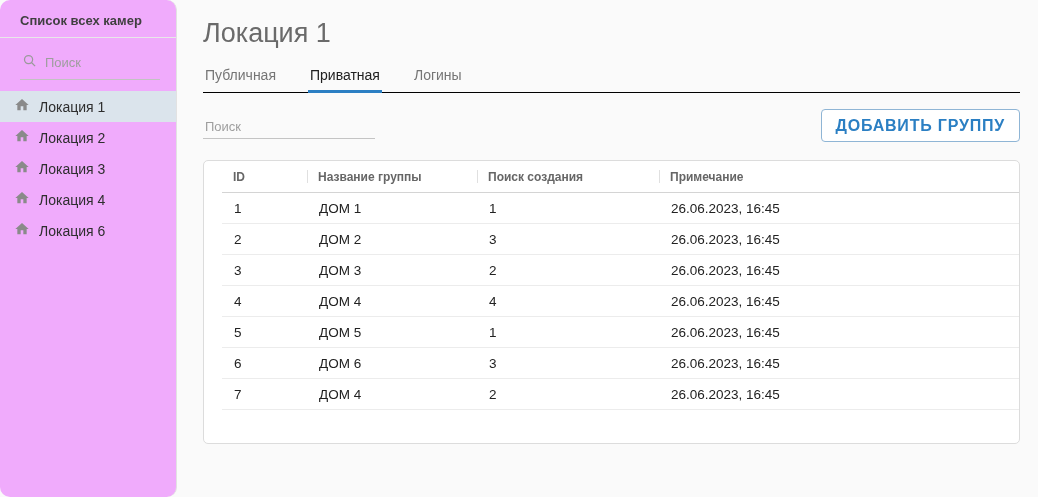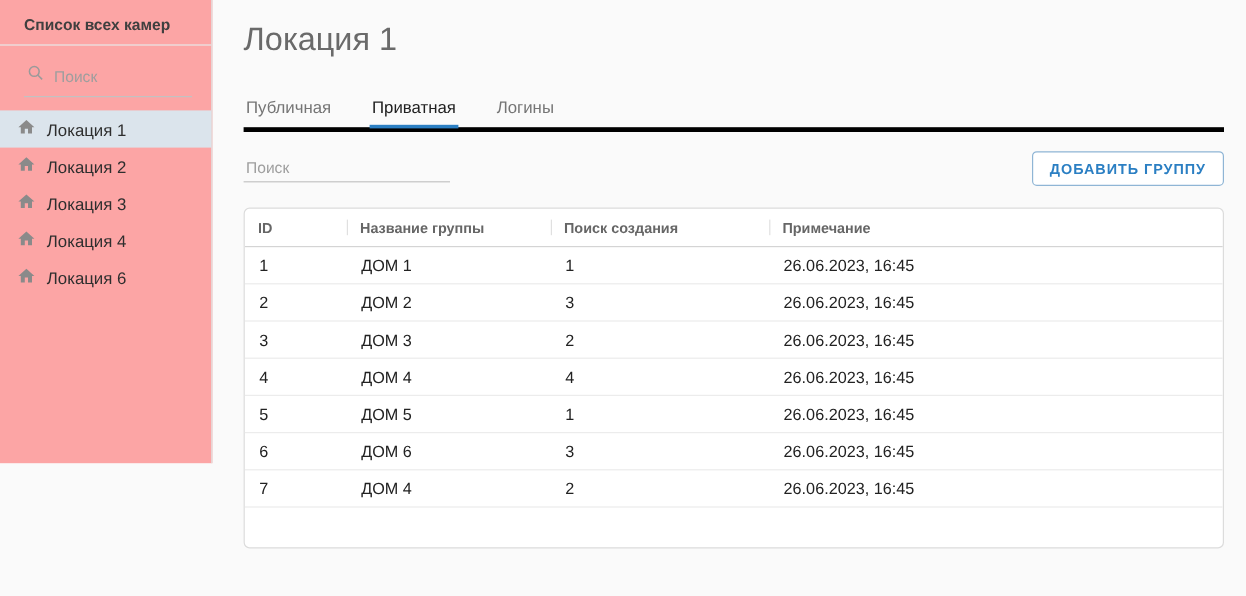--- a/index.html
+++ b/index.html
@@ -6,23 +6,24 @@
   html,body { width:1038px; height:497px; overflow:hidden; }
   body {
     font-family:"Liberation Sans", sans-serif;
     background:#fafafa;
     color:#222;
     position:relative;
   }
 
   
   .sidebar {
-    position:absolute; left:0; top:0; width:177px; height:386px;
-    background:#fca5a5;
+    position:absolute; left:0; top:0; width:177px; height:497px;
+    background:#f0abfc;
     border-right:1px solid #e2e2e2;
+    border-radius:10px;
   }
   .sidebar-title {
     padding:13px 12px 9px 20px;
     font-size:13px; font-weight:700; color:#3f3f3f;
     border-bottom:1px solid #e8e8e8;
     white-space:nowrap;
   }
   .sidebar-search {
     display:flex; align-items:center; gap:8px;
     margin:13px 16px 0 20px;
@@ -47,22 +48,22 @@
 
   
   .content { margin-left:178px; padding:0 18px 0 25px; }
   .page-title {
     margin-top:17px;
     font-size:27px; font-weight:400; color:#6a6a6a;
     line-height:32px;
   }
   .tabs {
     display:flex; gap:30px;
-    margin-top:26px;
-    border-bottom:4px solid #000000;
+    margin-top:12px;
+    border-bottom:1px solid #000000;
   }
   .tab {
     padding:6px 2px 9px 2px;
     font-size:14px; color:#757575;
     position:relative; cursor:pointer; white-space:nowrap;
   }
   .tab.active { color:#212121; }
   .tab.active::after {
     content:""; position:absolute; left:0; right:0; bottom:-1px;
     height:3px; background:var(--accent);
@@ -76,30 +77,31 @@
     width:172px; margin-bottom:3px;
     border:none; outline:none; background:transparent;
     border-bottom:1px solid #c4c4c4;
     font-size:13px; color:#555; padding:4px 2px;
     font-family:inherit;
   }
   .table-search::placeholder { color:#9e9e9e; }
   .add-btn {
     border:1px solid #8fb5d5; background:#fff; color:var(--accent);
     border-radius:4px; padding:7px 14px 6px;
-    font-size:12px; font-weight:700; letter-spacing:0.8px;
+    font-size:16px; font-weight:700; letter-spacing:0.8px;
     cursor:pointer; font-family:inherit; white-space:nowrap;
   }
 
   
   .gtable {
     margin-top:18px;
     background:#fff;
     border:1px solid #dcdcdc; border-radius:5px;
     overflow:hidden;
+    padding-left:18px;
   }
   .thead, .trow {
     display:grid;
     grid-template-columns:85px 170px 182px 165px 1fr;
     align-items:center;
   }
   .thead {
     height:32px;
     font-size:12px; font-weight:700; color:#666;
     border-bottom:1px solid #d4d4d4;

